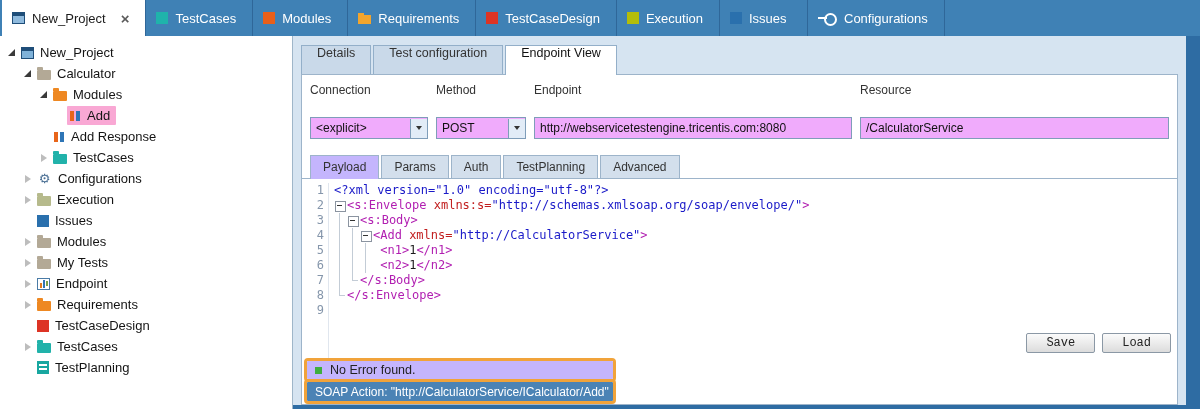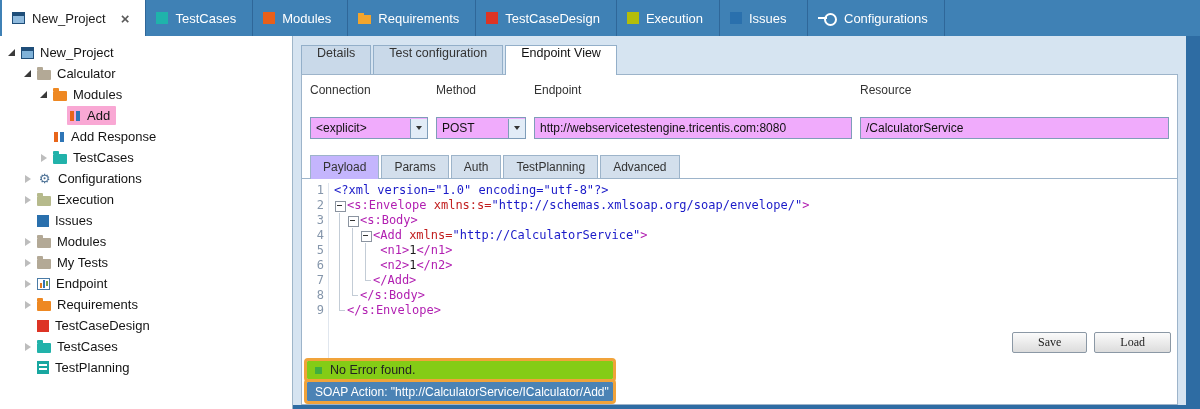--- a/index.html
+++ b/index.html
@@ -92,27 +92,27 @@
   .seg-a{color:#c22020}
   .seg-v{color:#1a1ac8}
   .seg-x{color:#1a1a1a}
   .seg-fb,.seg-fv,.seg-fc{display:inline-block;width:13px;height:15px;position:relative;vertical-align:top}
   .seg-fb::before{content:"";position:absolute;left:1px;top:3px;width:9px;height:9px;border:1px solid #8b94a0;background:#fff}
   .seg-fb::after{content:"";position:absolute;left:3px;top:7px;width:5px;height:1px;background:#333}
   .seg-fv::before{content:"";position:absolute;left:5px;top:0;bottom:0;width:1px;background:#c3ccd6}
   .seg-fc::before{content:"";position:absolute;left:5px;top:0;height:8px;width:1px;background:#c3ccd6}
   .seg-fc::after{content:"";position:absolute;left:5px;top:7px;width:6px;height:1px;background:#c3ccd6}
   .ed-buttons{position:absolute;right:6px;bottom:5px;display:flex;gap:7px}
-  .btn{padding:2px 25px;font-size:12px;color:#222;background:linear-gradient(#fbfbfb,#dcdcdc);border:1px solid #8b98a5;border-radius:2px;font-family:Liberation Serif, serif}
+  .btn{padding:2px 19px;font-size:12px;color:#222;background:linear-gradient(#fbfbfb,#dcdcdc);border:1px solid #8b98a5;border-radius:2px;font-family:Liberation Mono, monospace}
 
   
   .bottom{flex:none;width:314px;padding-left:2px}
   .obox{border:3px solid #f1a33a;border-radius:4px;overflow:hidden}
   .obox+.obox{margin-top:-3px}
-  .status-row{display:flex;align-items:center;gap:8px;height:18px;padding:0 8px;background:#84cc16;font-size:12.5px;color:#222;white-space:nowrap}
+  .status-row{display:flex;align-items:center;gap:8px;height:18px;padding:0 8px;background:#c4b5fd;font-size:12.5px;color:#222;white-space:nowrap}
   .dot{width:7px;height:7px;background:#3fae3f;flex:none}
   .soap{height:19px;display:flex;align-items:center;padding:0 8px;background:#4b83b5;color:#fff;font-size:12px;white-space:nowrap}
 </style>
 </head>
 <body>
 
 <div class="app">
   <div class="tabbar">
       <div class="wtab active">
         <span class="tabicon i-project"></span>
@@ -317,21 +317,20 @@
               <div>8</div>
               <div>9</div>
             </div>
           <div class="code">
               <div class="cline"><span class="seg-d">&lt;?xml version="1.0" encoding="utf-8"?&gt;</span></div>
               <div class="cline"><span class="seg-fb"></span><span class="seg-t">&lt;s:Envelope</span><span class="seg-a"> xmlns:s=</span><span class="seg-v">"http://schemas.xmlsoap.org/soap/envelope/"</span><span class="seg-t">&gt;</span></div>
               <div class="cline"><span class="seg-fv"></span><span class="seg-fb"></span><span class="seg-t">&lt;s:Body&gt;</span></div>
               <div class="cline"><span class="seg-fv"></span><span class="seg-fv"></span><span class="seg-fb"></span><span class="seg-t">&lt;Add</span><span class="seg-a"> xmlns=</span><span class="seg-v">"http://CalculatorService"</span><span class="seg-t">&gt;</span></div>
               <div class="cline"><span class="seg-fv"></span><span class="seg-fv"></span><span class="seg-fv"></span><span class="seg-x">&nbsp;</span><span class="seg-t">&lt;n1&gt;</span><span class="seg-x">1</span><span class="seg-t">&lt;/n1&gt;</span></div>
               <div class="cline"><span class="seg-fv"></span><span class="seg-fv"></span><span class="seg-fv"></span><span class="seg-x">&nbsp;</span><span class="seg-t">&lt;n2&gt;</span><span class="seg-x">1</span><span class="seg-t">&lt;/n2&gt;</span></div>
-              <div class="cline"><span class="seg-fv"></span><span class="seg-fv"></span><span class="seg-fc"></span><span class="seg-t">&lt;/Add&gt;</span></div>
               <div class="cline"><span class="seg-fv"></span><span class="seg-fc"></span><span class="seg-t">&lt;/s:Body&gt;</span></div>
               <div class="cline"><span class="seg-fc"></span><span class="seg-t">&lt;/s:Envelope&gt;</span></div>
             </div>
           <div class="ed-buttons">
             <button class="btn">Save</button>
             <button class="btn">Load</button>
           </div>
         </div>
         <div class="bottom">
           <div class="obox">

